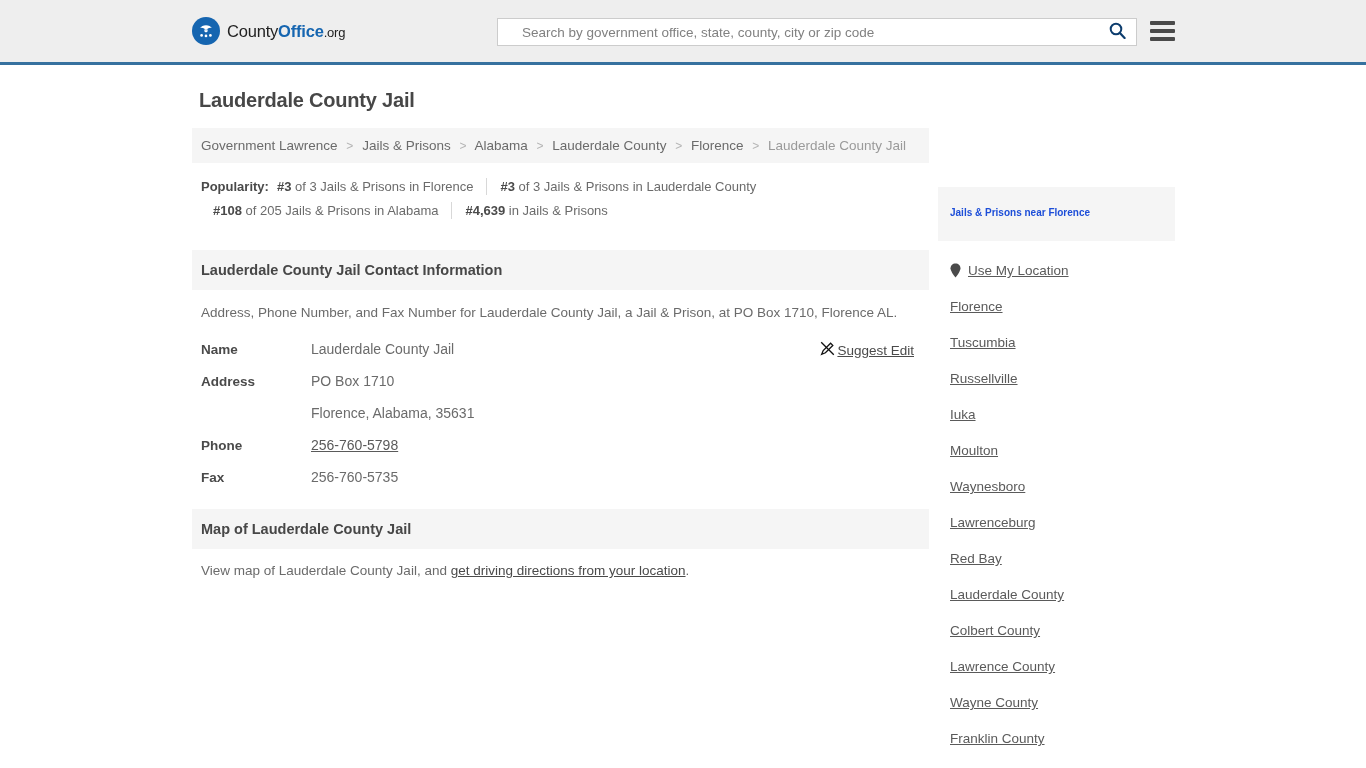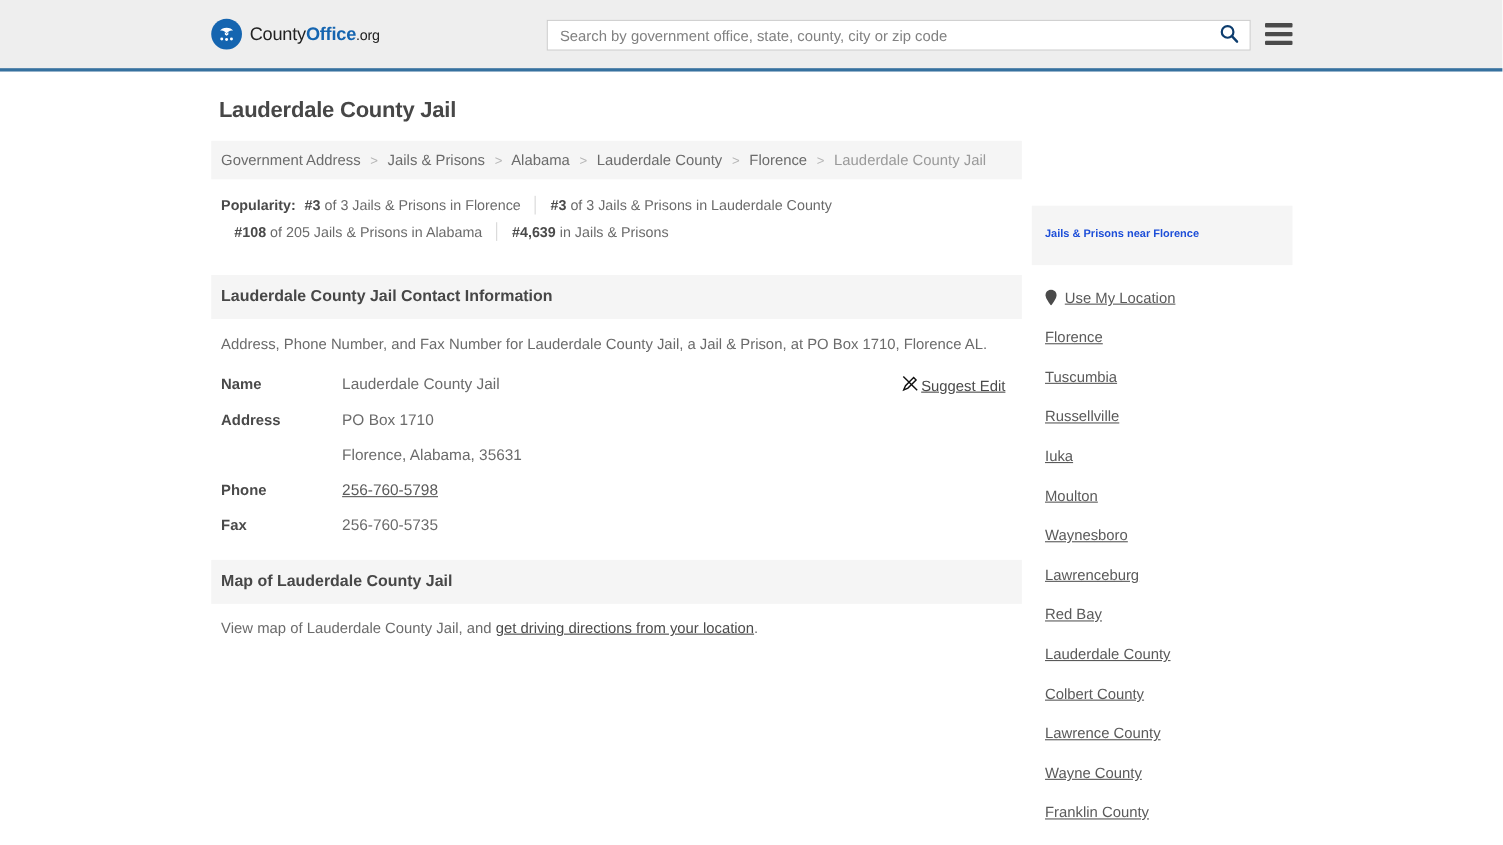--- a/index.html
+++ b/index.html
@@ -70,21 +70,21 @@
   }
 
   .search-input {
     flex: 1;
     border: none;
     outline: none;
     background: transparent;
     font-family: "Liberation Sans", sans-serif;
     font-size: 13.5px;
     color: #444444;
-    padding: 0 10px 0 11px;
+    padding: 0 10px 0 24px;
     height: 100%;
   }
   .search-input::placeholder { color: #818181; }
 
   .search-btn {
     width: 38px;
     height: 100%;
     border: none;
     background: transparent;
     cursor: pointer;
@@ -318,21 +318,21 @@
   </div>
 </div>
 
 <div class="page">
 
   <div class="content-col">
 
     <h1 class="page-title">Lauderdale County Jail</h1>
 
     <div class="breadcrumb">
-      <a>Government Address</a>
+      <a>Government Lawrence</a>
       <span class="sep">&gt;</span>
       <a>Jails &amp; Prisons</a>
       <span class="sep">&gt;</span>
       <a>Alabama</a>
       <span class="sep">&gt;</span>
       <a>Lauderdale County</a>
       <span class="sep">&gt;</span>
       <a>Florence</a>
       <span class="sep">&gt;</span>
       <span class="current">Lauderdale County Jail</span>

